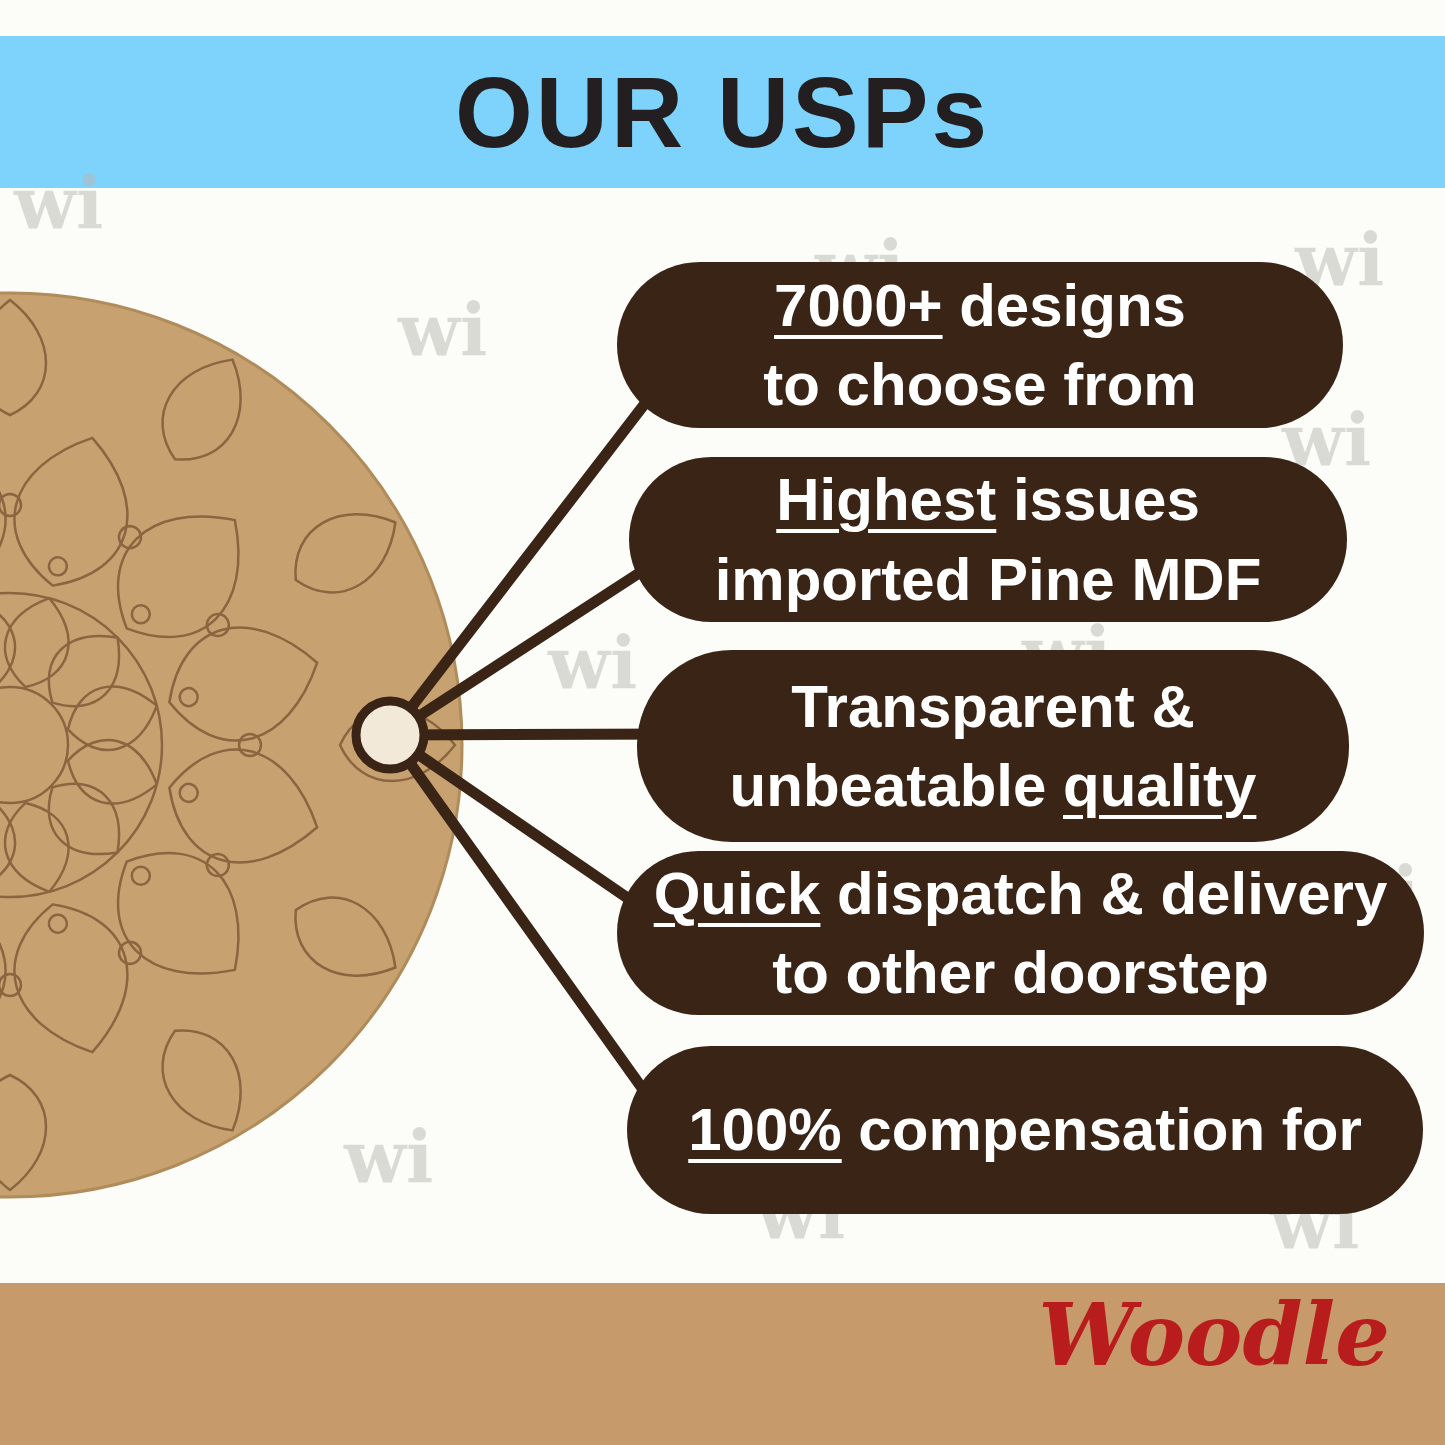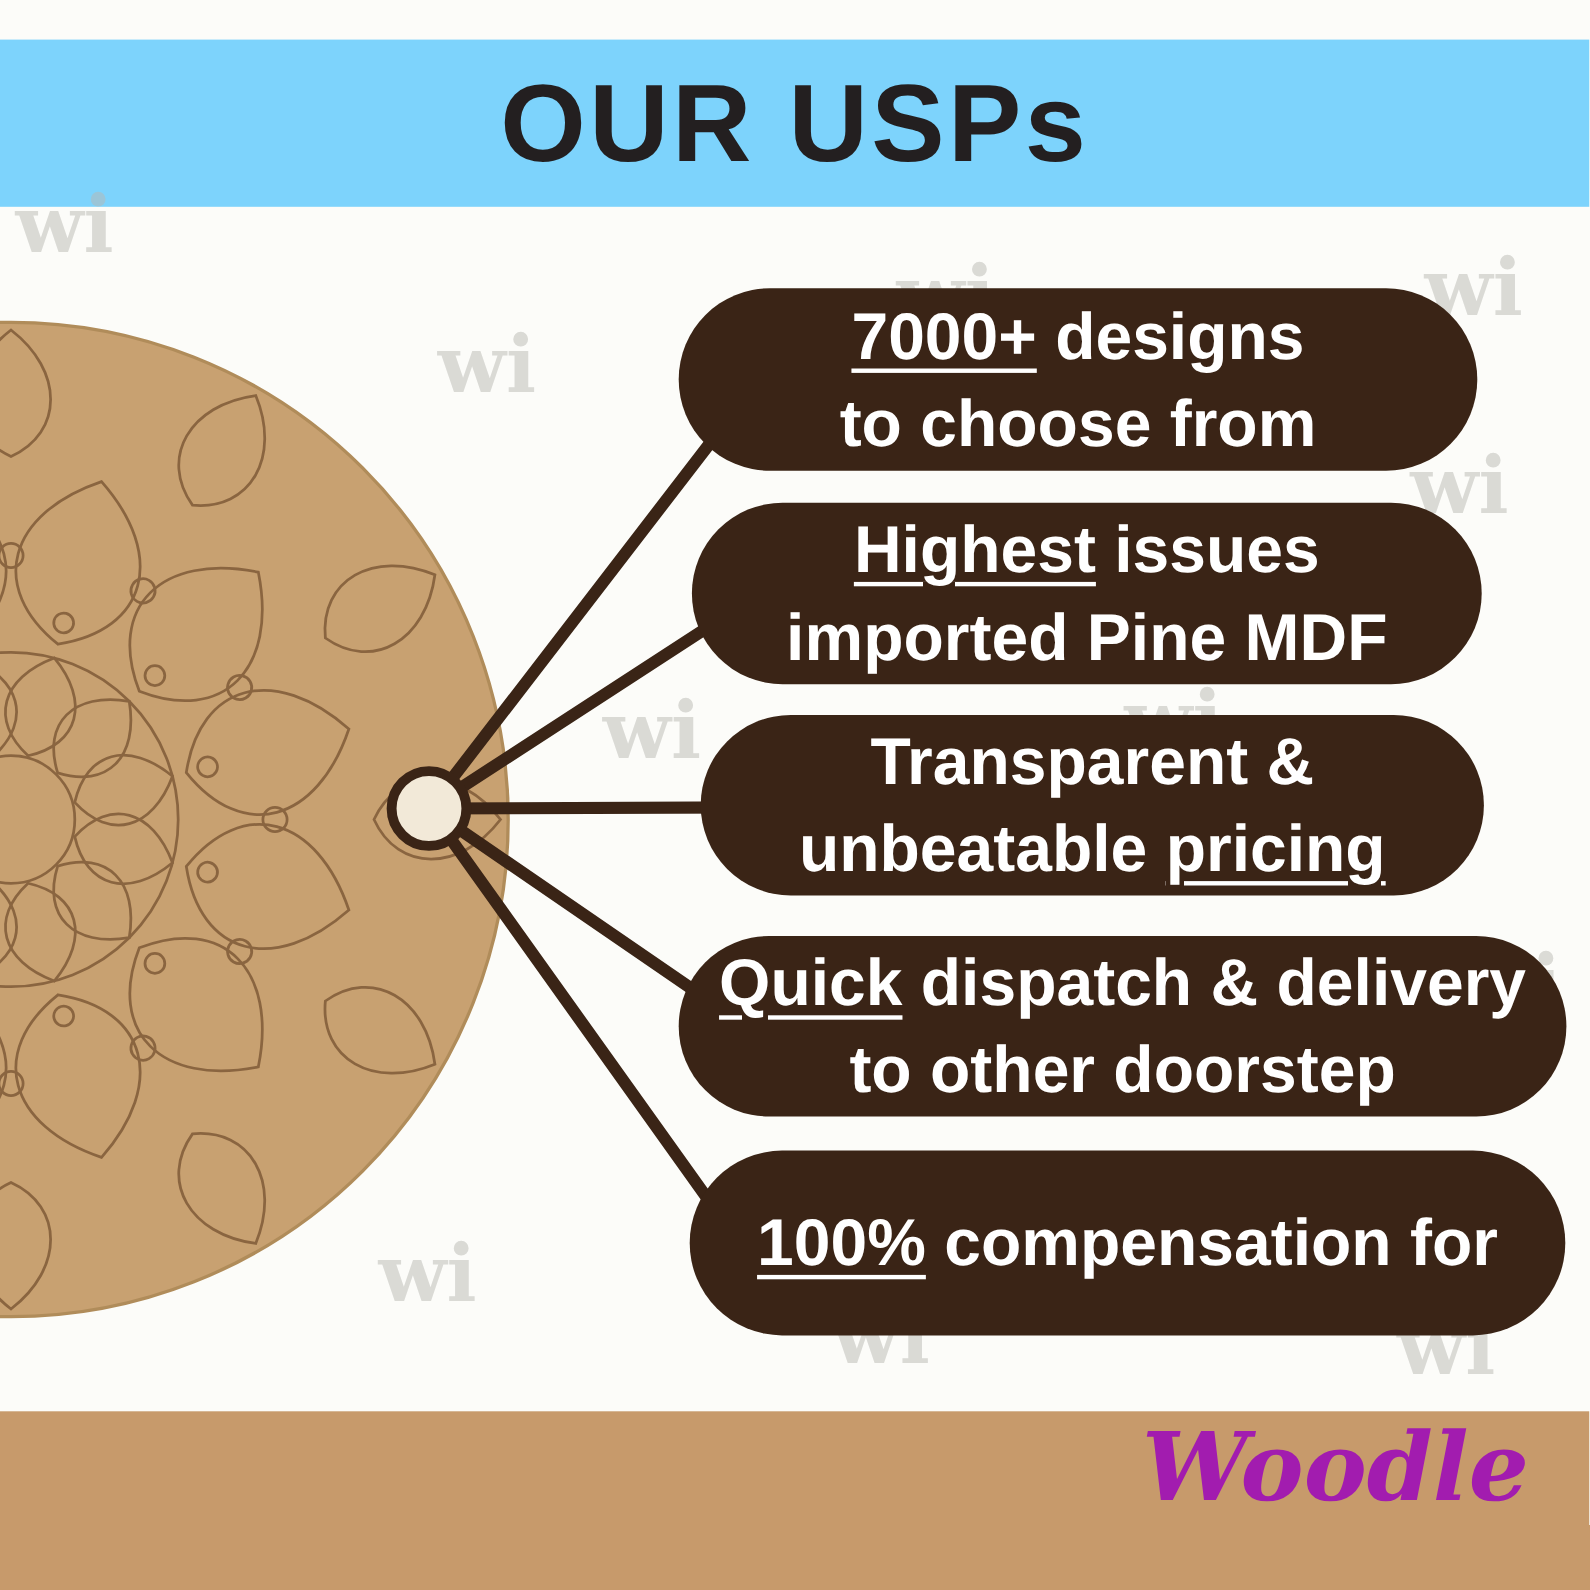--- a/index.html
+++ b/index.html
@@ -17,21 +17,21 @@
     display:flex;align-items:center;justify-content:center;
   }
   .title{
     font-size:100px;font-weight:800;color:#231F20;letter-spacing:3px;
   }
   .band-bottom{
     position:absolute;left:0;top:1283px;width:1445px;height:162px;
     background:#C79A6B;
   }
   .brand{
-    position:absolute;right:55px;top:1290px;text-align:right;color:#a21caf;
+    position:absolute;right:55px;top:1290px;text-align:right;color:#b91c1c;
   }
   .brand-name{
     font-family:"DejaVu Serif",serif;font-style:italic;font-weight:700;
     font-size:86px;line-height:1.05;
   }
   .brand-country{
     font-family:"Liberation Sans",sans-serif;
     font-size:27px;letter-spacing:13px;margin-right:-13px;margin-top:4px;
   }
   
@@ -55,21 +55,21 @@
     position:absolute;
     background:#3A2416;
     border-radius:95px;
     color:#ffffff;
     display:flex;flex-direction:column;justify-content:center;align-items:center;
     text-align:center;
     font-weight:700;font-size:60px;line-height:1.32;
   }
   .p1{left:617px;top:262px;width:726px;height:166px;}
   .p2{left:629px;top:457px;width:718px;height:165px;}
-  .p3{left:637px;top:650px;width:712px;height:164px;}
+  .p3{left:637px;top:650px;width:712px;height:192px;}
   .p4{left:617px;top:851px;width:807px;height:164px;}
   .p5{left:627px;top:1046px;width:796px;height:168px;gap:24px;}
   .pill-line{white-space:pre;}
   .u{
     text-decoration:underline;
     text-decoration-thickness:4px;
     text-underline-offset:9px;
   }
 </style>
 </head>
@@ -182,21 +182,21 @@
   <div class="pill-line"><span>to choose from</span><span class="u"></span><span></span></div>
 </div>
 
 <div class="pill p2">
   <div class="pill-line"><span></span><span class="u">Highest</span><span> issues</span></div>
   <div class="pill-line"><span>imported Pine MDF</span><span class="u"></span><span></span></div>
 </div>
 
 <div class="pill p3">
   <div class="pill-line"><span>Transparent &amp;</span><span class="u"></span><span></span></div>
-  <div class="pill-line"><span>unbeatable </span><span class="u">pricing</span><span></span></div>
+  <div class="pill-line"><span>unbeatable </span><span class="u">quality</span><span></span></div>
 </div>
 
 <div class="pill p4">
   <div class="pill-line"><span></span><span class="u">Quick</span><span> dispatch &amp; delivery</span></div>
   <div class="pill-line"><span>to other doorstep</span><span class="u"></span><span></span></div>
 </div>
 
 <div class="pill p5">
   <div class="pill-line"><span></span><span class="u">100%</span><span> compensation for</span></div>
 </div>

